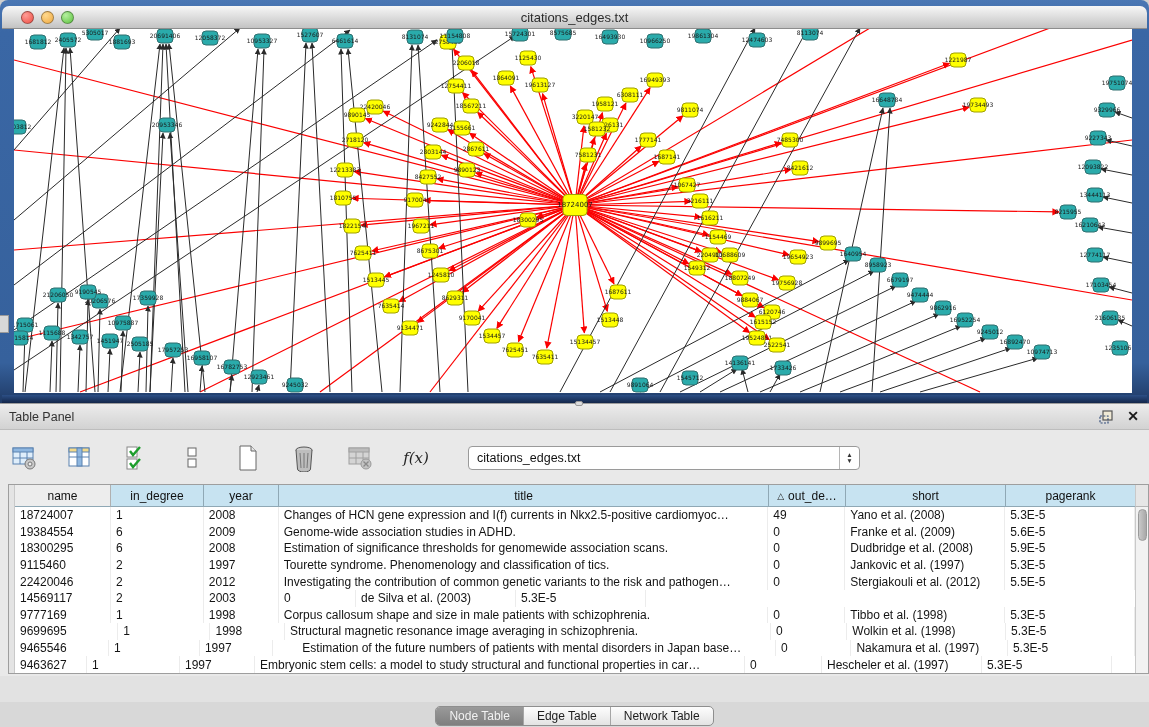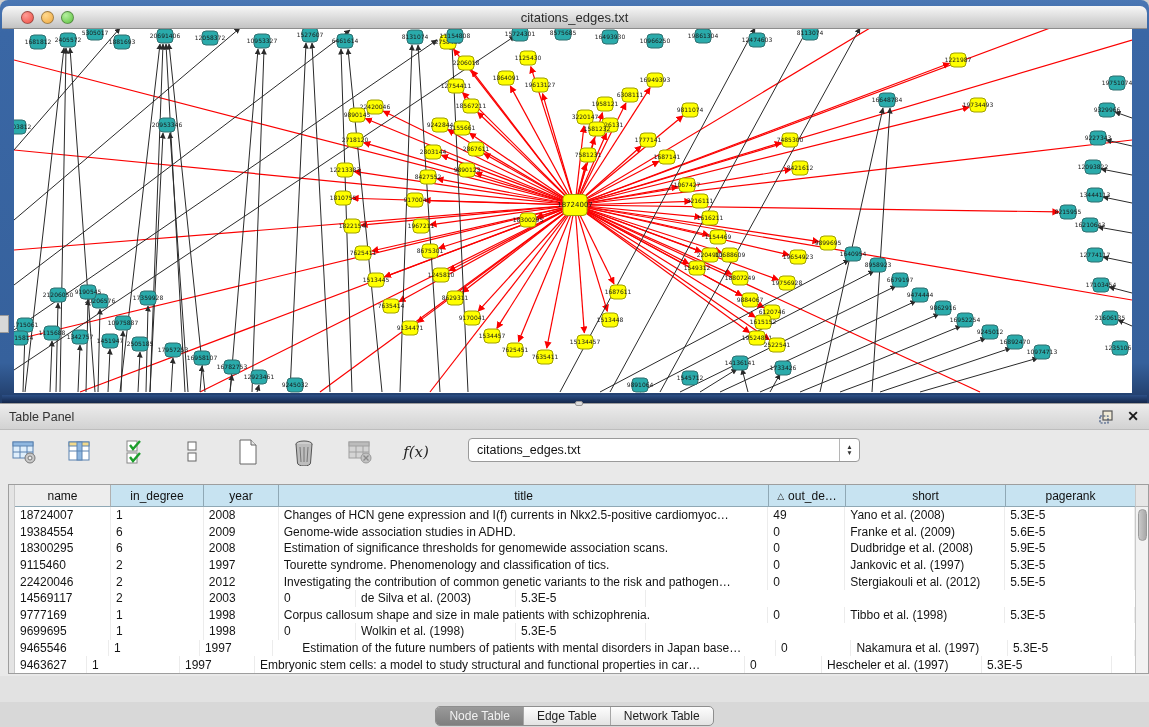--- a/index.html
+++ b/index.html
@@ -37,21 +37,21 @@
   #panel-grip { position:absolute; left:50%; top:-3px; width:8px; height:5px;
     border:1px solid #9a9a9a; background:#dcdcdc; border-radius:2px; }
   #float-icon { position:absolute; right:34px; top:5px; width:16px; height:16px; cursor:pointer; }
   #close-icon { position:absolute; right:10px; top:4px; font-size:14px; font-weight:bold;
     color:#1a1a1a; cursor:pointer; }
 
   #panel-content { position:absolute; top:26px; left:0; right:0; height:246px; background:#e9e9e9; }
 
   
   #toolbar { position:absolute; top:8px; left:10px; height:40px; display:flex;
-    gap:28px; }
+    align-items:center; gap:28px; }
   .tb-icon { width:28px; height:28px; display:flex; align-items:center; justify-content:center;
     cursor:pointer; }
   #fx-icon { font-family:"DejaVu Serif", serif; font-style:italic; font-size:15px; color:#222; }
   #network-combo { width:392px; height:24px; background:#fff; border:1px solid #9a9a9a;
     border-radius:4px; margin-left:10px; position:relative; display:flex; align-items:center;
     cursor:pointer; }
   #combo-value { font-size:12.5px; color:#111; padding-left:8px; }
   #combo-arrows { position:absolute; right:0; top:0; bottom:0; width:20px;
     border-left:1px solid #b5b5b5; display:flex; flex-direction:column;
     align-items:center; justify-content:center; font-size:6.5px; color:#333; line-height:6px; }
@@ -936,23 +936,24 @@
           <div class="trow">
             <div class="tcell" style="width: 96px;">9777169</div>
             <div class="tcell" style="width: 93px;">1</div>
             <div class="tcell" style="width: 75px;">1998</div>
             <div class="tcell" style="width: 490px;">Corpus callosum shape and size in male patients with schizophrenia.</div>
             <div class="tcell" style="width: 77px;">0</div>
             <div class="tcell" style="width: 160px;">Tibbo et al. (1998)</div>
             <div class="tcell" style="width: 130px;">5.3E-5</div>
           </div>
           <div class="trow">
-            <div class="tcell" style="width: 96px;">9699695</div>
+            <div class="tcell" style="width: 104px;">9699695</div>
             <div class="tcell" style="width: 93px;">1</div>
             <div class="tcell" style="width: 75px;">1998</div>
+            <div class="tcell" style="width: 490px;">Structural magnetic resonance image averaging in schizophrenia.</div>
             <div class="tcell" style="width: 77px;">0</div>
             <div class="tcell" style="width: 160px;">Wolkin et al. (1998)</div>
             <div class="tcell" style="width: 130px;">5.3E-5</div>
           </div>
           <div class="trow">
             <div class="tcell" style="width: 96px;">9465546</div>
             <div class="tcell" style="width: 93px;">1</div>
             <div class="tcell" style="width: 75px;">1997</div>
             <div class="tcell" style="width: 490px; margin-left: 24px;">Estimation of the future numbers of patients with mental disorders in Japan base…</div>
             <div class="tcell" style="width: 77px;">0</div>

